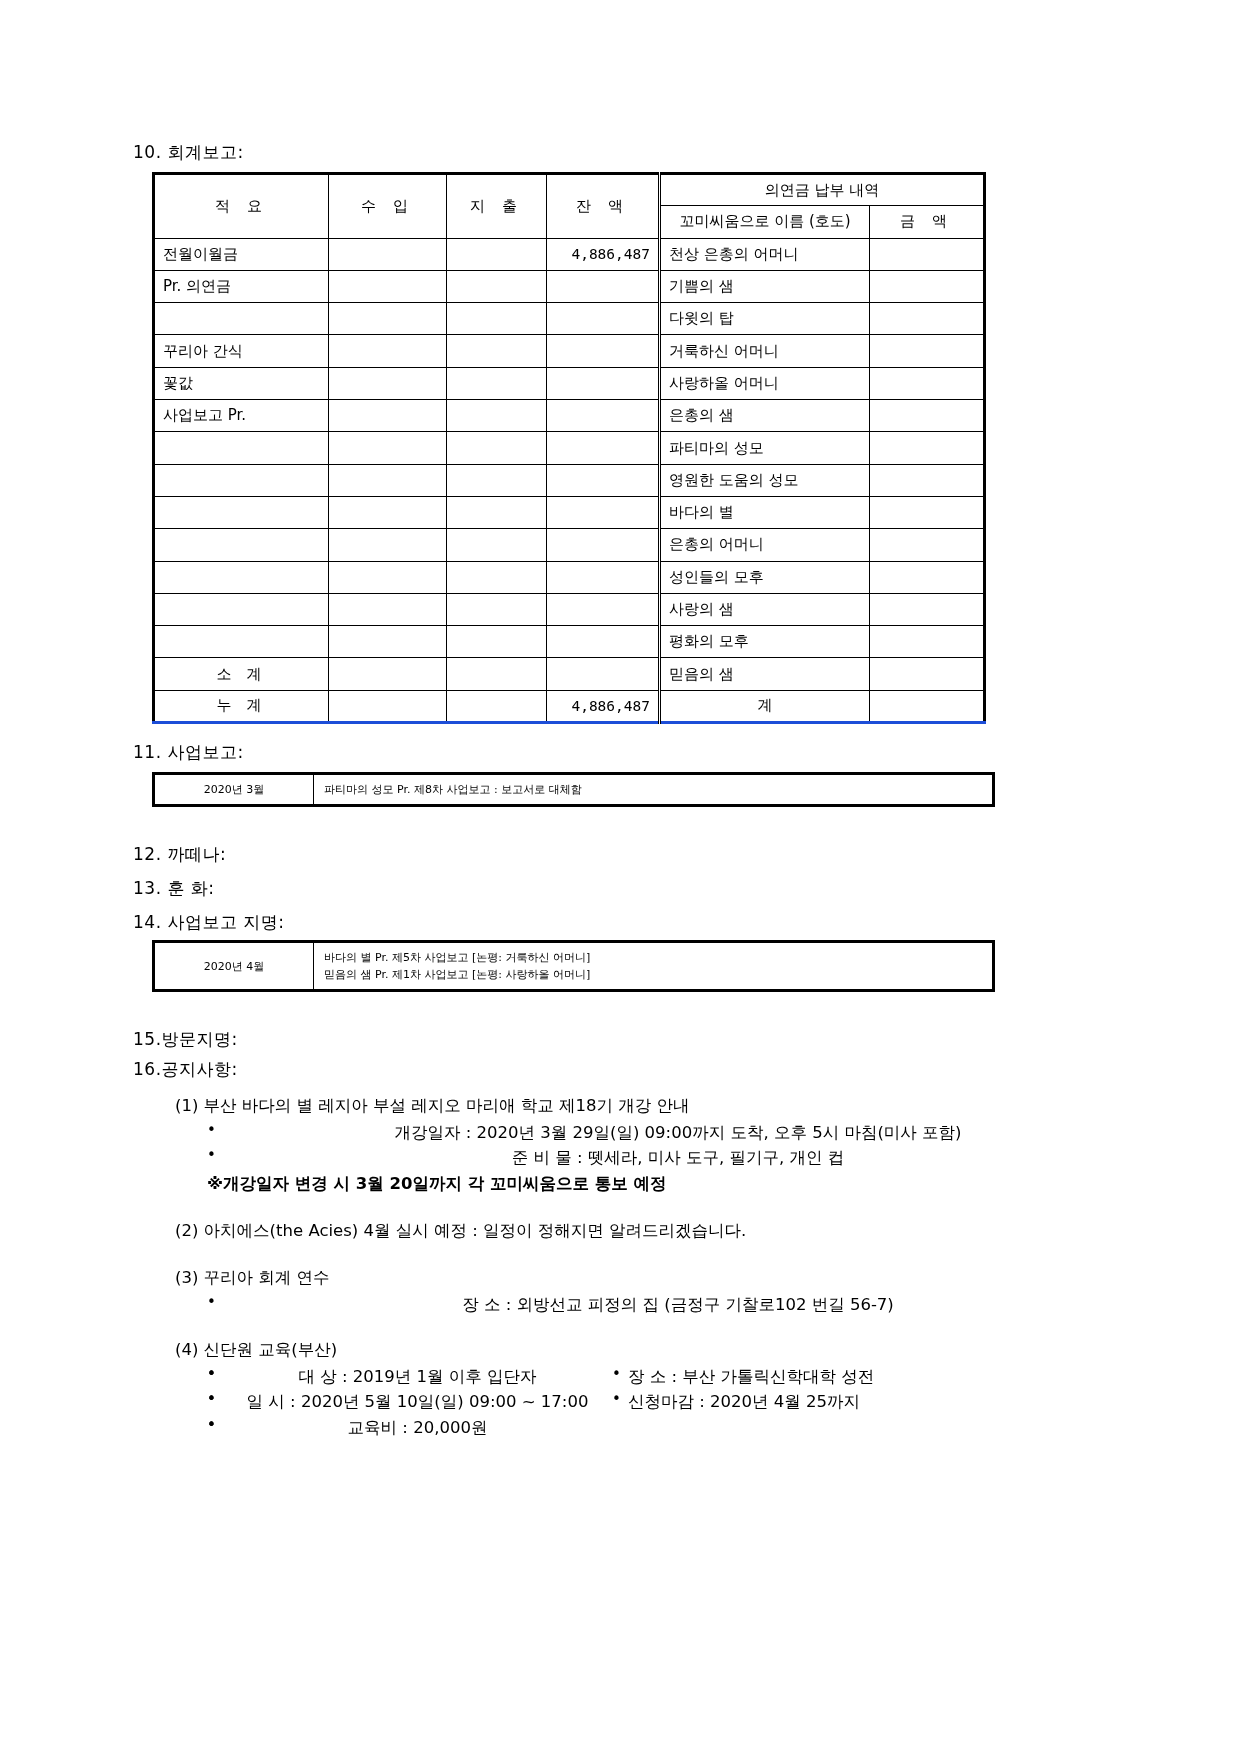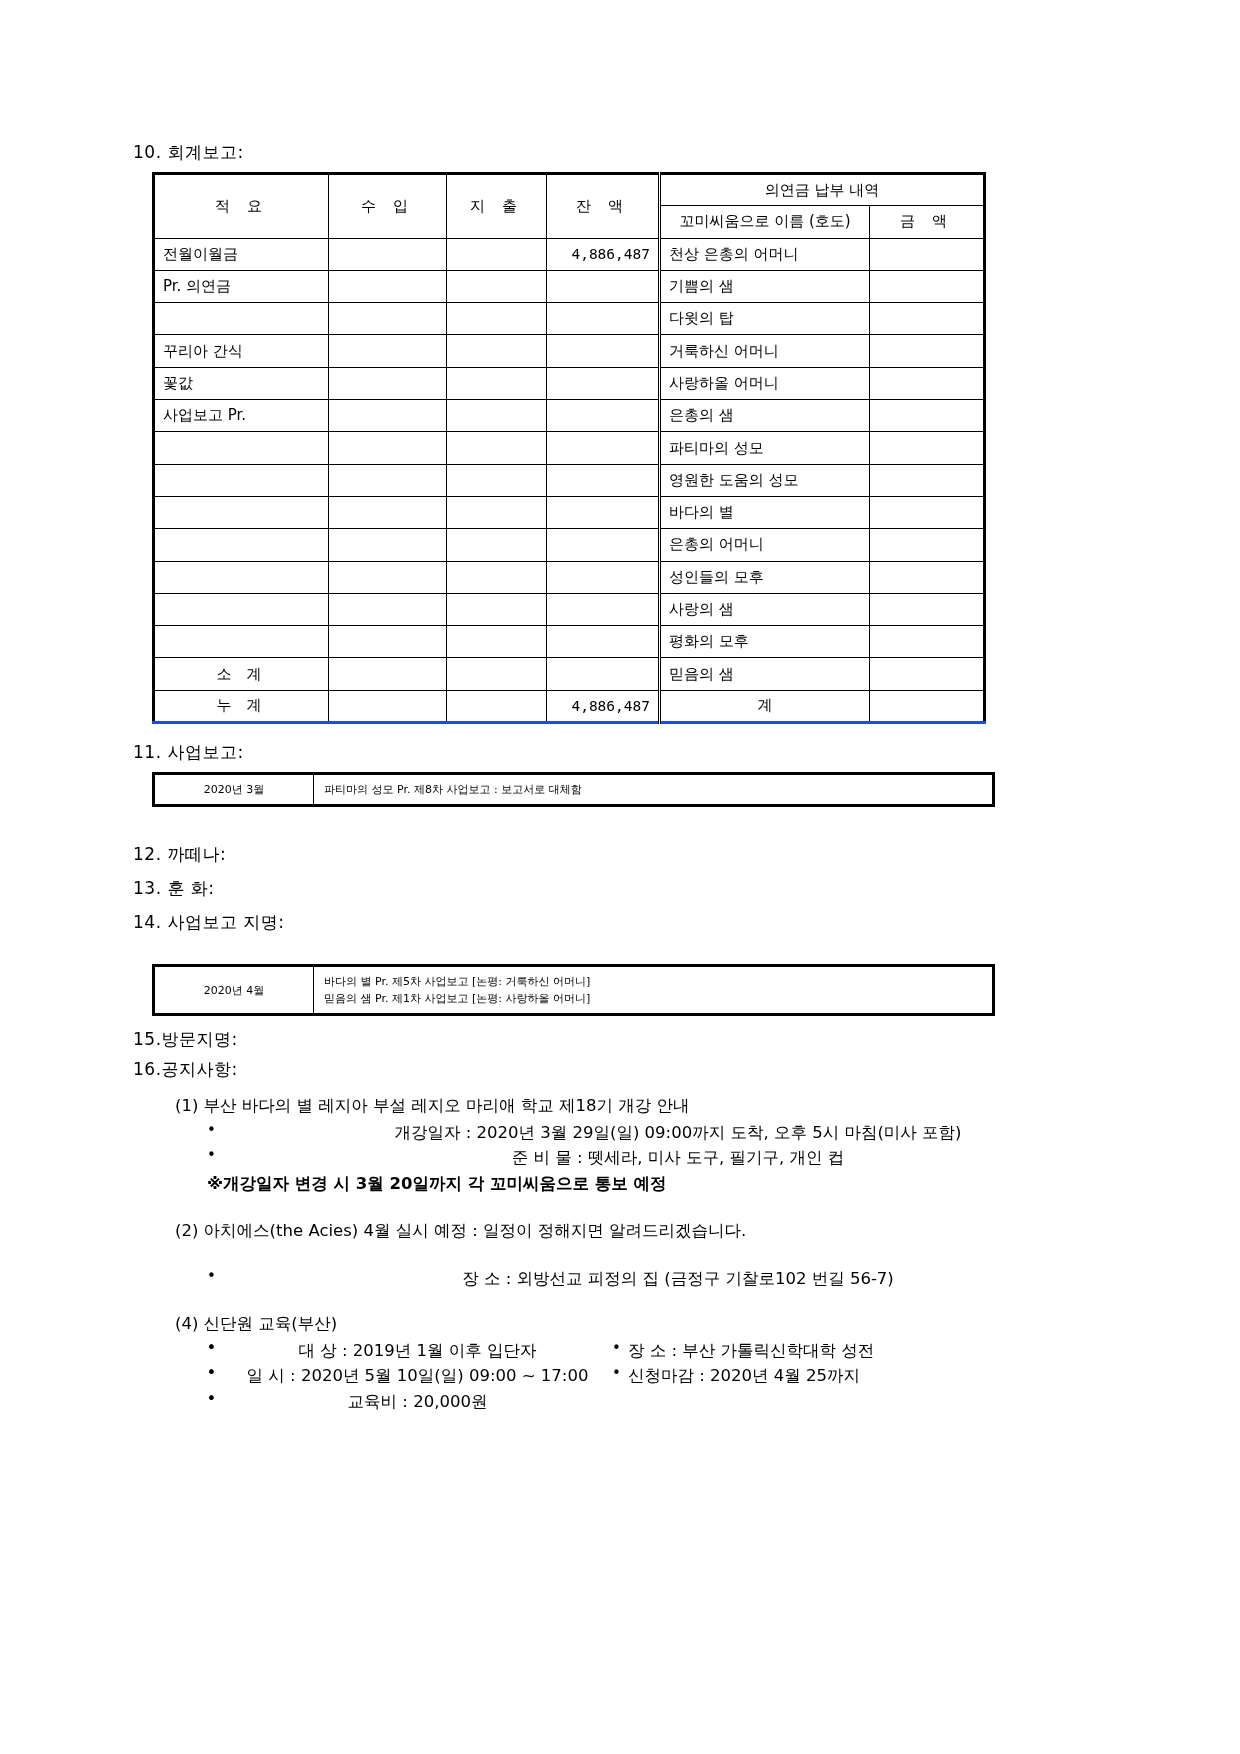--- a/index.html
+++ b/index.html
@@ -76,21 +76,21 @@
     vertical-align:middle;
     padding:6px 10px;
     font-weight:normal;
   }
   .box-outer { border:3px solid #000; }
   .b-date { width:160px; text-align:center; }
   .b-body { width:680px; text-align:left; padding-left:24px; }
   .b-line { display:block; line-height:1.55; white-space:nowrap; }
 
   .box11 { left:152px; top:772px; }
-  .box14 { left:152px; top:964px; }
+  .box14 { left:152px; top:940px; }
 
   
   .notices { position:absolute; left:133px; top:1082px; width:1000px; font-size:16.5px; }
   .n-item { margin-top:12px; }
   .n-title { margin-left:42px; line-height:1.45; white-space:nowrap; }
   .n-bullets { margin:2px 0 0 0; padding:0; list-style:none;text-align:center; }
   .n-bullets li {
     margin-left:74px;
     line-height:1.55;
     white-space:nowrap;
@@ -300,20 +300,21 @@
         <li>준 비 물 :  뗏세라, 미사 도구, 필기구, 개인 컵</li>
       </ul>
       <div class="n-note">※개강일자 변경 시 3월 20일까지 각 꼬미씨움으로 통보 예정</div>
     </div>
 
     <div class="n-item" style="margin-top:22px;">
       <div class="n-plain">(2) 아치에스(the Acies)  4월 실시 예정 : 일정이 정해지면 알려드리겠습니다.</div>
     </div>
 
     <div class="n-item" style="margin-top:22px;">
+      <div class="n-title">(3) 꾸리아 회계 연수</div>
       <ul class="n-bullets">
         <li>장   소 : 외방선교 피정의 집 (금정구 기찰로102 번길 56-7)</li>
       </ul>
     </div>
 
     <div class="n-item" style="margin-top:20px;">
       <div class="n-title">(4) 신단원 교육(부산)</div>
       <ul class="n-bullets">
         <li class="two-col" style="padding-left:0; list-style:none;">
           <span class="col-a" style="position:relative; padding-left:16px; display:inline-block;">

